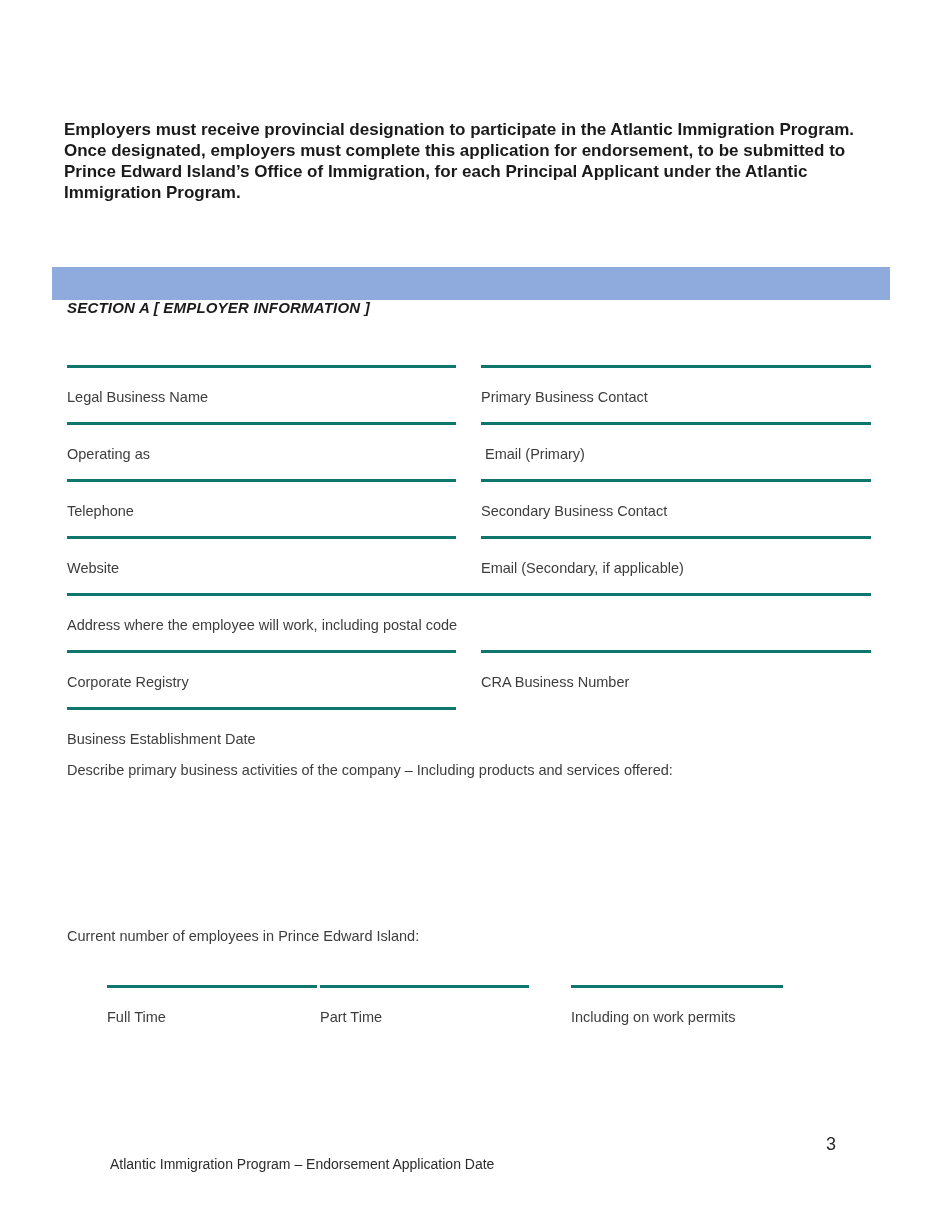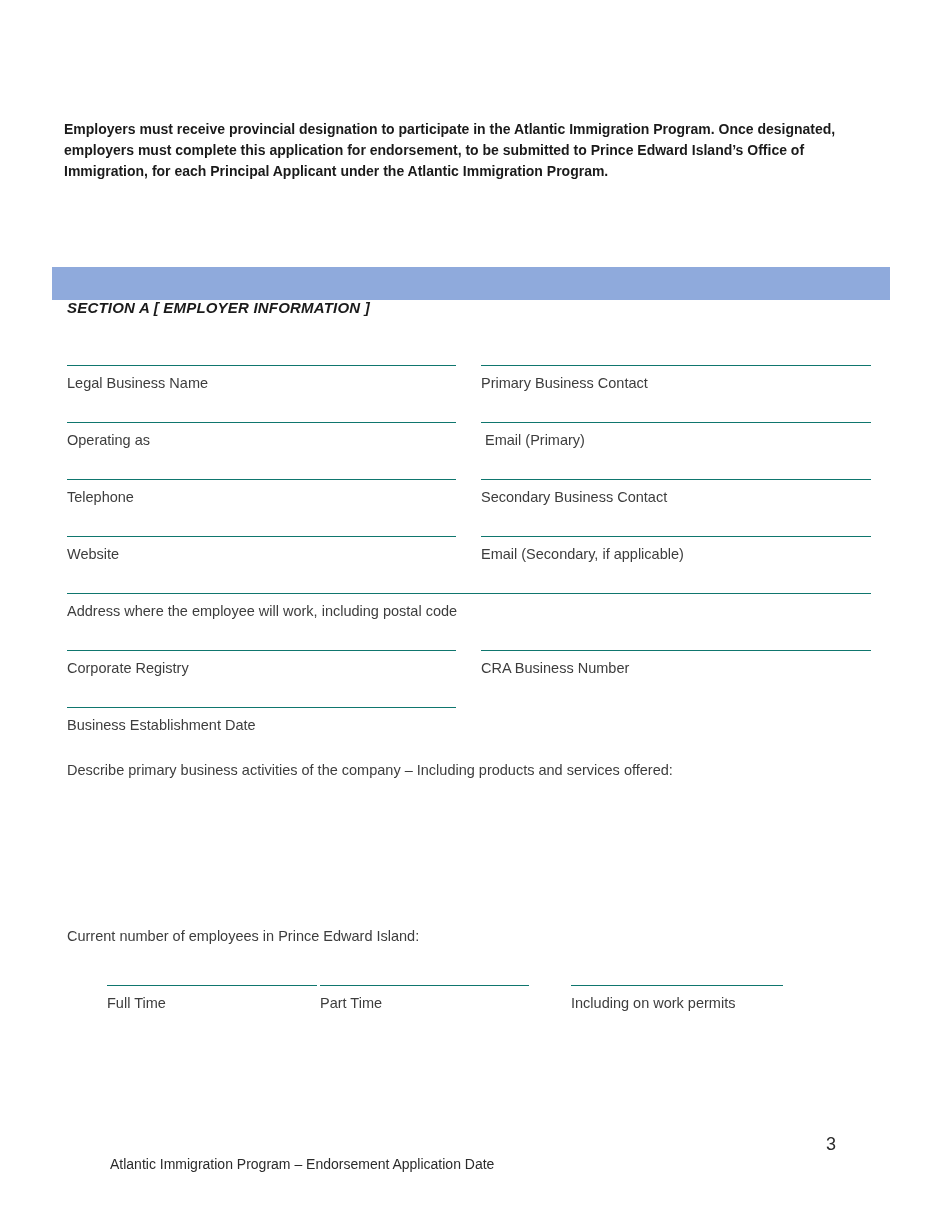--- a/index.html
+++ b/index.html
@@ -12,21 +12,21 @@
     background: #ffffff;
     font-family: "Liberation Sans", sans-serif;
     color: #3d3d3d;
     overflow: hidden;
   }
   .intro {
     position: absolute;
     left: 64px;
     top: 119px;
     width: 812px;
-    font-size: 14px;
+    font-size: 17px;
     line-height: 21px;
     font-weight: bold;
     color: #1a1a1a;
   }
   .section-bar {
     position: absolute;
     left: 52px;
     top: 267px;
     width: 838px;
     height: 33px;
@@ -38,22 +38,22 @@
   .section-bar .section-title {
     font-size: 15px;
     font-weight: bold;
     font-style: italic;
     color: #1b1b1b;
     letter-spacing: 0.2px;
     margin-top: 48px;
   }
   .field {
     position: absolute;
-    border-top: 1px solid #0f766e;
-    padding-top: 8px;
+    border-top: 3px solid #0f766e;
+    padding-top: 20px;
   }
   .flabel {
     font-size: 14.5px;
     color: #3d3d3d;
     white-space: pre-wrap;
   }
   .prompt {
     position: absolute;
     font-size: 14.5px;
     color: #3d3d3d;

